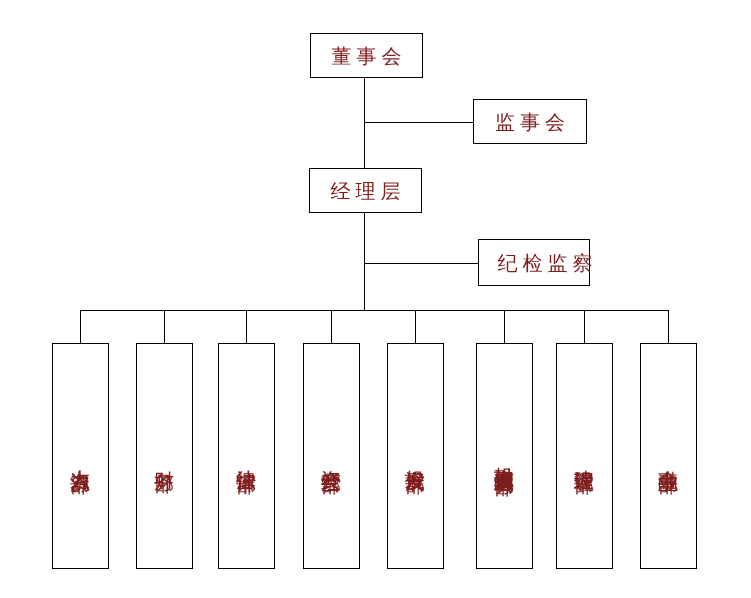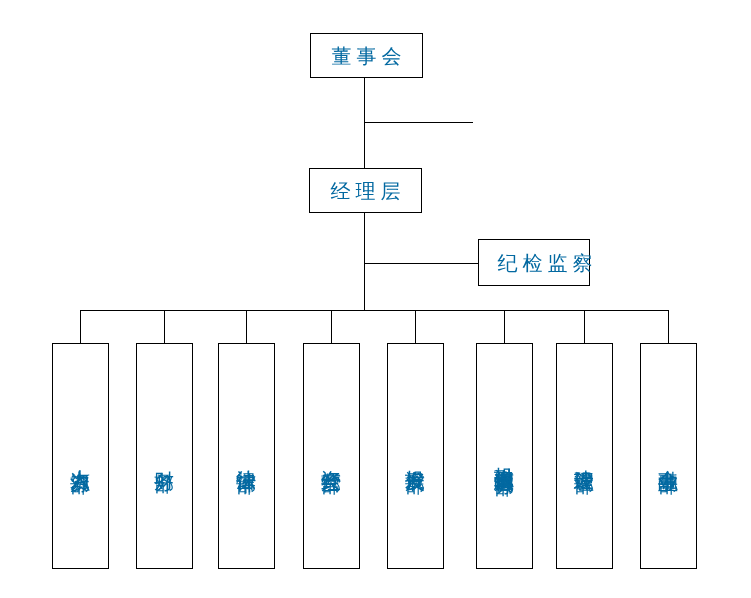--- a/index.html
+++ b/index.html
@@ -6,21 +6,21 @@
     margin: 0;
     padding: 0;
     background: #ffffff;
   }
   .canvas {
     position: relative;
     width: 751px;
     height: 598px;
     background: #ffffff;
     font-family: "Liberation Sans", sans-serif;
-    color: #0369a1;
+    color: #7f1d1d;
     overflow: hidden;
   }
   .node {
     position: absolute;
     box-sizing: border-box;
     border: 1px solid #000000;
     background: #ffffff;
     display: flex;
     align-items: center;
     justify-content: center;
@@ -85,20 +85,21 @@
   <div class="line drop" id="drop-0"></div>
   <div class="line drop" id="drop-1"></div>
   <div class="line drop" id="drop-2"></div>
   <div class="line drop" id="drop-3"></div>
   <div class="line drop" id="drop-4"></div>
   <div class="line drop" id="drop-5"></div>
   <div class="line drop" id="drop-6"></div>
   <div class="line drop" id="drop-7"></div>
 
   <div class="node h-node" id="box-board">董事会</div>
+  <div class="node h-node" id="box-supervisory">监事会</div>
   <div class="node h-node" id="box-management">经理层</div>
   <div class="node h-node" id="box-discipline">纪检监察</div>
 
   <div class="node v-node dept" id="dept-0">人力资源部</div>
   <div class="node v-node dept" id="dept-1">财务部</div>
   <div class="node v-node dept" id="dept-2">法律审计部</div>
   <div class="node v-node dept" id="dept-3">资产经营部</div>
   <div class="node v-node dept" id="dept-4">投资发展部</div>
   <div class="node v-node dept" id="dept-5">投融资信息咨询服务部</div>
   <div class="node v-node dept" id="dept-6">建设管理部</div>

